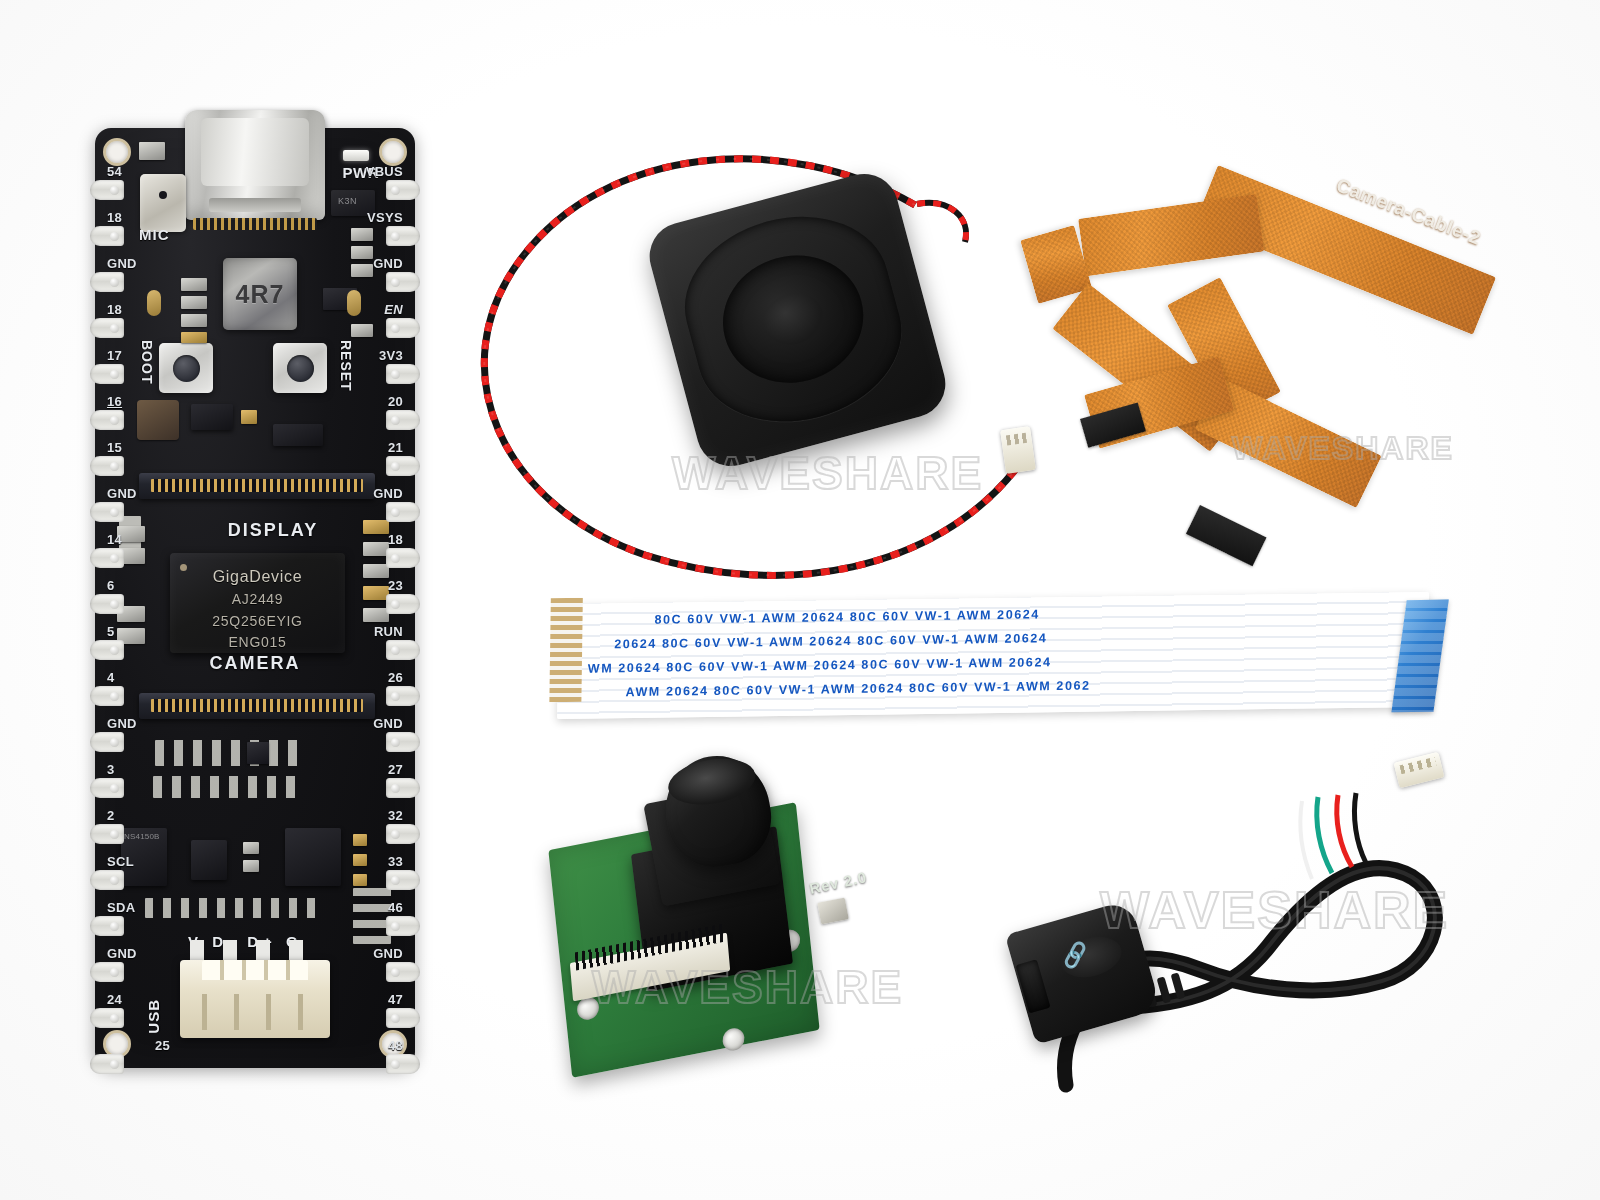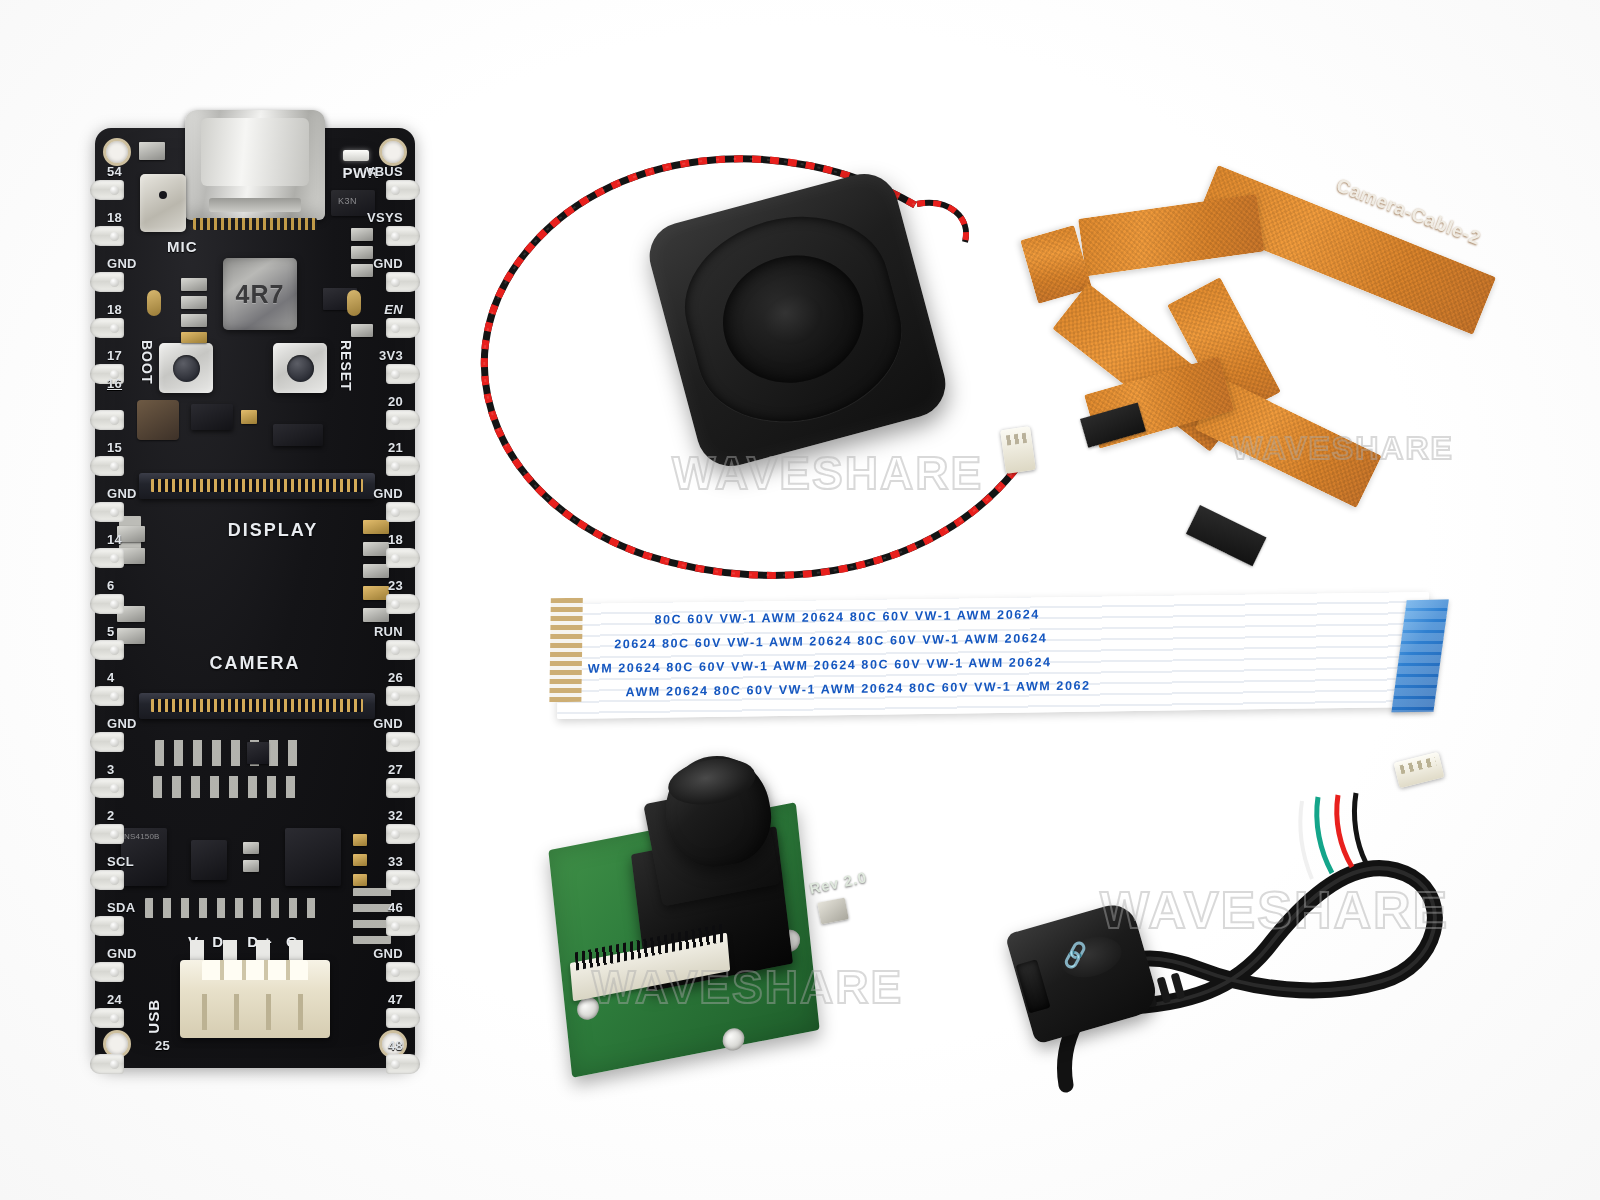--- a/index.html
+++ b/index.html
@@ -93,22 +93,22 @@
     border-radius: 2px; opacity:.95; }
 
   
   #mic-pkg {
     position: absolute; left: 45px; top: 46px; width: 46px; height: 58px;
     background: linear-gradient(150deg,#e8e6df,#bab7ad 60%,#d8d6cf);
     border-radius: 5px; box-shadow: 0 1px 4px rgba(0,0,0,.5), inset 0 0 6px rgba(255,255,255,.3);
   }
   #mic-pkg::after { content:""; position:absolute; left: 19px; top: 17px; width: 8px; height: 8px;
     border-radius: 50%; background: #15151a; }
-  #mic-lbl { position:absolute; left: 44px; top: 110px; font-size: 15px; font-weight:bold;
-    color:#e7eaee; text-shadow:0 1px 1px #000; letter-spacing: 1px; margin-left: 28px; }
+  #mic-lbl { position:absolute; left: 44px; top: 98px; font-size: 15px; font-weight:bold;
+    color:#e7eaee; text-shadow:0 1px 1px #000; letter-spacing: 1px; }
 
   
   #ind {
     position: absolute; left: 128px; top: 130px; width: 74px; height: 72px;
     background: linear-gradient(145deg,#8d8d8b 0%, #b9b9b6 30%, #76767a 70%, #9d9d9b 100%);
     border-radius: 5px;
     box-shadow: 0 2px 6px rgba(0,0,0,.55), inset 0 0 10px rgba(0,0,0,.25);
     display:flex; align-items:center; justify-content:center;
   }
   #ind span { font-family:"Liberation Sans", sans-serif; font-size:25px; font-weight:bold;
@@ -439,20 +439,26 @@
     <div class="btn-sw" id="btn-boot"></div>
     <div class="btn-sw" id="btn-reset"></div>
     <div class="vlbl" id="lbl-boot">BOOT</div>
     <div class="vlbl" id="lbl-reset">RESET</div>
 
     <div class="fpc-conn" id="fpc-display">
       <div class="teeth"></div>
     </div>
     <div class="sect-lbl" id="lbl-display">DISPLAY</div>
 
+    <div id="flash">
+      <div class="brand">GigaDevice</div>
+      <div>AJ2449</div>
+      <div>25Q256EYIG</div>
+      <div>ENG015</div>
+    </div>
 
     <div class="sect-lbl" id="lbl-camera">CAMERA</div>
     <div class="fpc-conn" id="fpc-camera">
       <div class="teeth"></div>
     </div>
 
     <div class="smd" style="left:44px;top:14px;width:26px;height:18px;"></div>
     <div class="smd dark" style="left:228px;top:160px;width:34px;height:22px;"></div>
     <div class="smd" style="left:86px;top:150px;width:26px;height:13px;"></div>
     <div class="smd" style="left:86px;top:168px;width:26px;height:13px;"></div>
@@ -509,21 +515,21 @@
         <div class="pin-lbl left" style="top:36px;">54</div>
       <div class="pad left" style="top:98px;"></div>
         <div class="pin-lbl left" style="top:82px;">18</div>
       <div class="pad left" style="top:144px;"></div>
         <div class="pin-lbl left" style="top:128px;">GND</div>
       <div class="pad left" style="top:190px;"></div>
         <div class="pin-lbl left" style="top:174px;">18</div>
       <div class="pad left" style="top:236px;"></div>
         <div class="pin-lbl left" style="top:220px;">17</div>
       <div class="pad left" style="top:282px;"></div>
-        <div class="pin-lbl left" style="top:248px;text-decoration:underline;">16</div>
+        <div class="pin-lbl left" style="top:266px;text-decoration:underline;">16</div>
       <div class="pad left" style="top:328px;"></div>
         <div class="pin-lbl left" style="top:312px;">15</div>
       <div class="pad left" style="top:374px;"></div>
         <div class="pin-lbl left" style="top:358px;">GND</div>
       <div class="pad left" style="top:420px;"></div>
         <div class="pin-lbl left" style="top:404px;">14</div>
       <div class="pad left" style="top:466px;"></div>
         <div class="pin-lbl left" style="top:450px;">6</div>
       <div class="pad left" style="top:512px;"></div>
         <div class="pin-lbl left" style="top:496px;">5</div>

